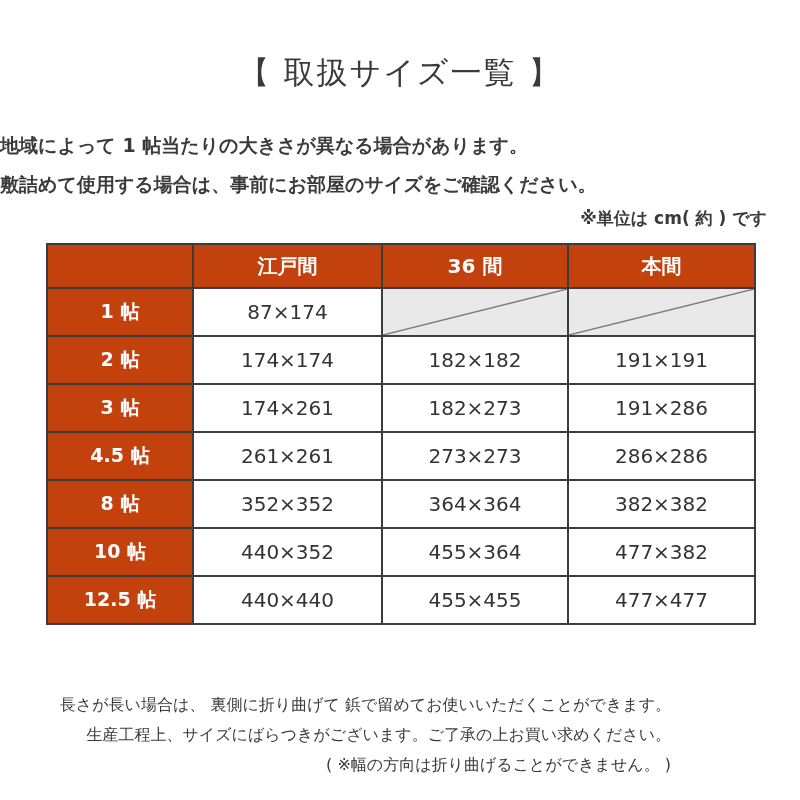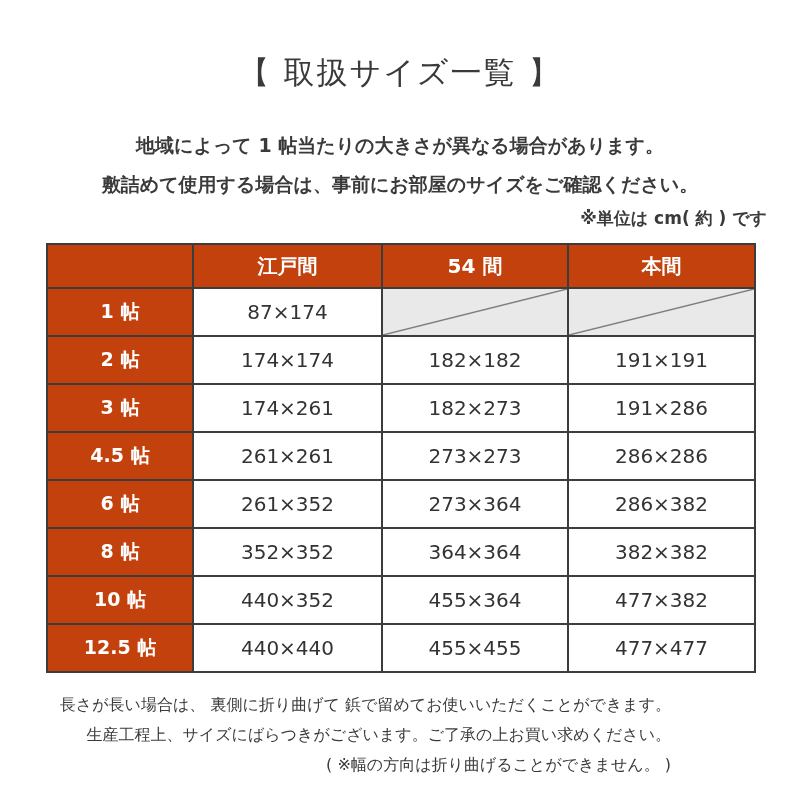--- a/index.html
+++ b/index.html
@@ -24,21 +24,21 @@
     font-size: 31px;
     font-weight: 400;
     letter-spacing: 2px;
     color: #3a3a3a;
   }
   .intro {
     position: absolute;
     top: 126px;
     left: 0;
     width: 800px;
-    text-align: center;
+    text-align: left;
     font-size: 19px;
     font-weight: 700;
     line-height: 39px;
     color: #3a3a3a;
   }
   .unit-note {
     position: absolute;
     top: 207px;
     right: 33px;
     font-size: 17px;
@@ -121,21 +121,21 @@
   <colgroup>
     <col style="width:146px">
     <col style="width:189px">
     <col style="width:186px">
     <col style="width:187px">
   </colgroup>
   <thead>
     <tr class="header-row">
       <th class="green-cell"></th>
       <th class="green-cell">江戸間</th>
-      <th class="green-cell">54 間</th>
+      <th class="green-cell">36 間</th>
       <th class="green-cell">本間</th>
     </tr>
   </thead>
   <tbody>
     <tr class="data-row">
       <th class="green-cell row-label">1 帖</th>
       <td class="value-cell">87×174</td>
       <td class="diag-cell">
           <svg viewBox="0 0 100 100" preserveAspectRatio="none">
             <line x1="0" y1="100" x2="100" y2="0" stroke="#7d7d7d" stroke-width="1.4" vector-effect="non-scaling-stroke"></line>
@@ -159,26 +159,20 @@
       <td class="value-cell">182×273</td>
       <td class="value-cell">191×286</td>
     </tr>
     <tr class="data-row">
       <th class="green-cell row-label">4.5 帖</th>
       <td class="value-cell">261×261</td>
       <td class="value-cell">273×273</td>
       <td class="value-cell">286×286</td>
     </tr>
     <tr class="data-row">
-      <th class="green-cell row-label">6 帖</th>
-      <td class="value-cell">261×352</td>
-      <td class="value-cell">273×364</td>
-      <td class="value-cell">286×382</td>
-    </tr>
-    <tr class="data-row">
       <th class="green-cell row-label">8 帖</th>
       <td class="value-cell">352×352</td>
       <td class="value-cell">364×364</td>
       <td class="value-cell">382×382</td>
     </tr>
     <tr class="data-row">
       <th class="green-cell row-label">10 帖</th>
       <td class="value-cell">440×352</td>
       <td class="value-cell">455×364</td>
       <td class="value-cell">477×382</td>

